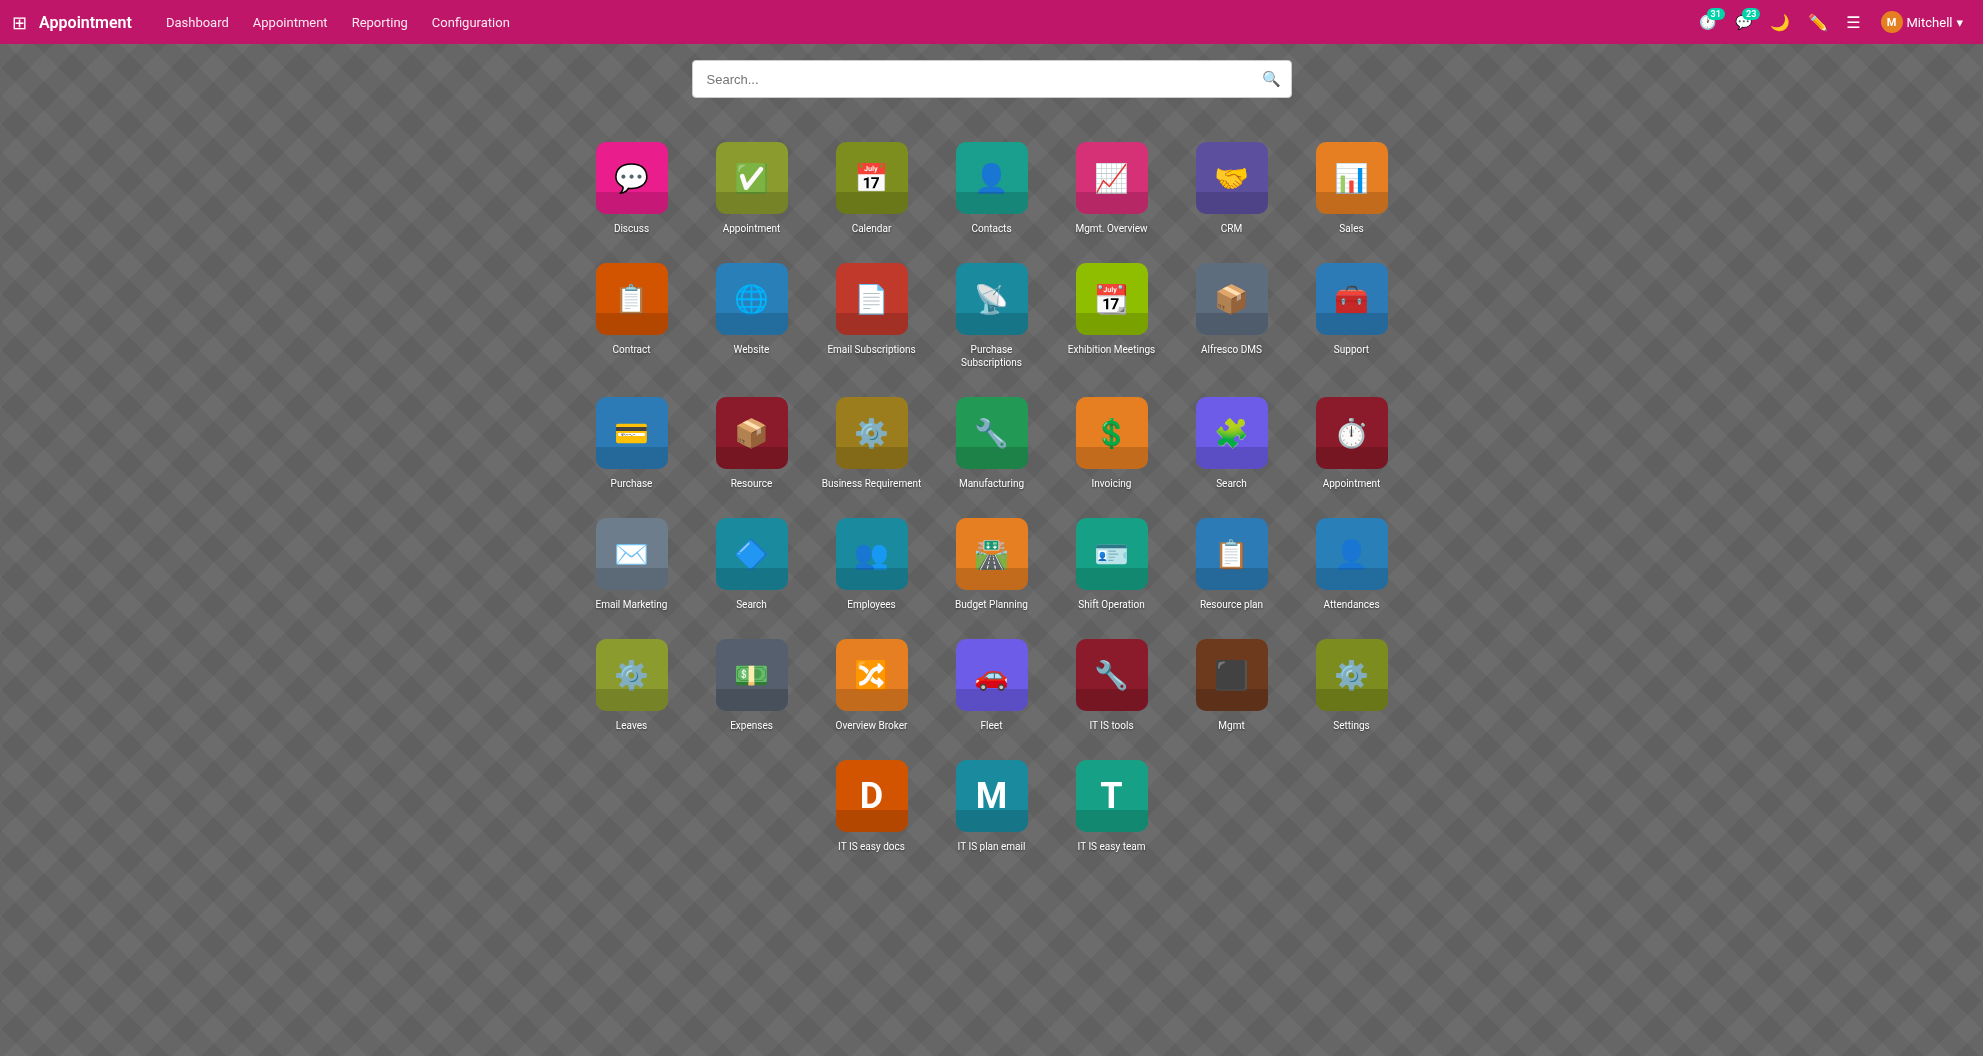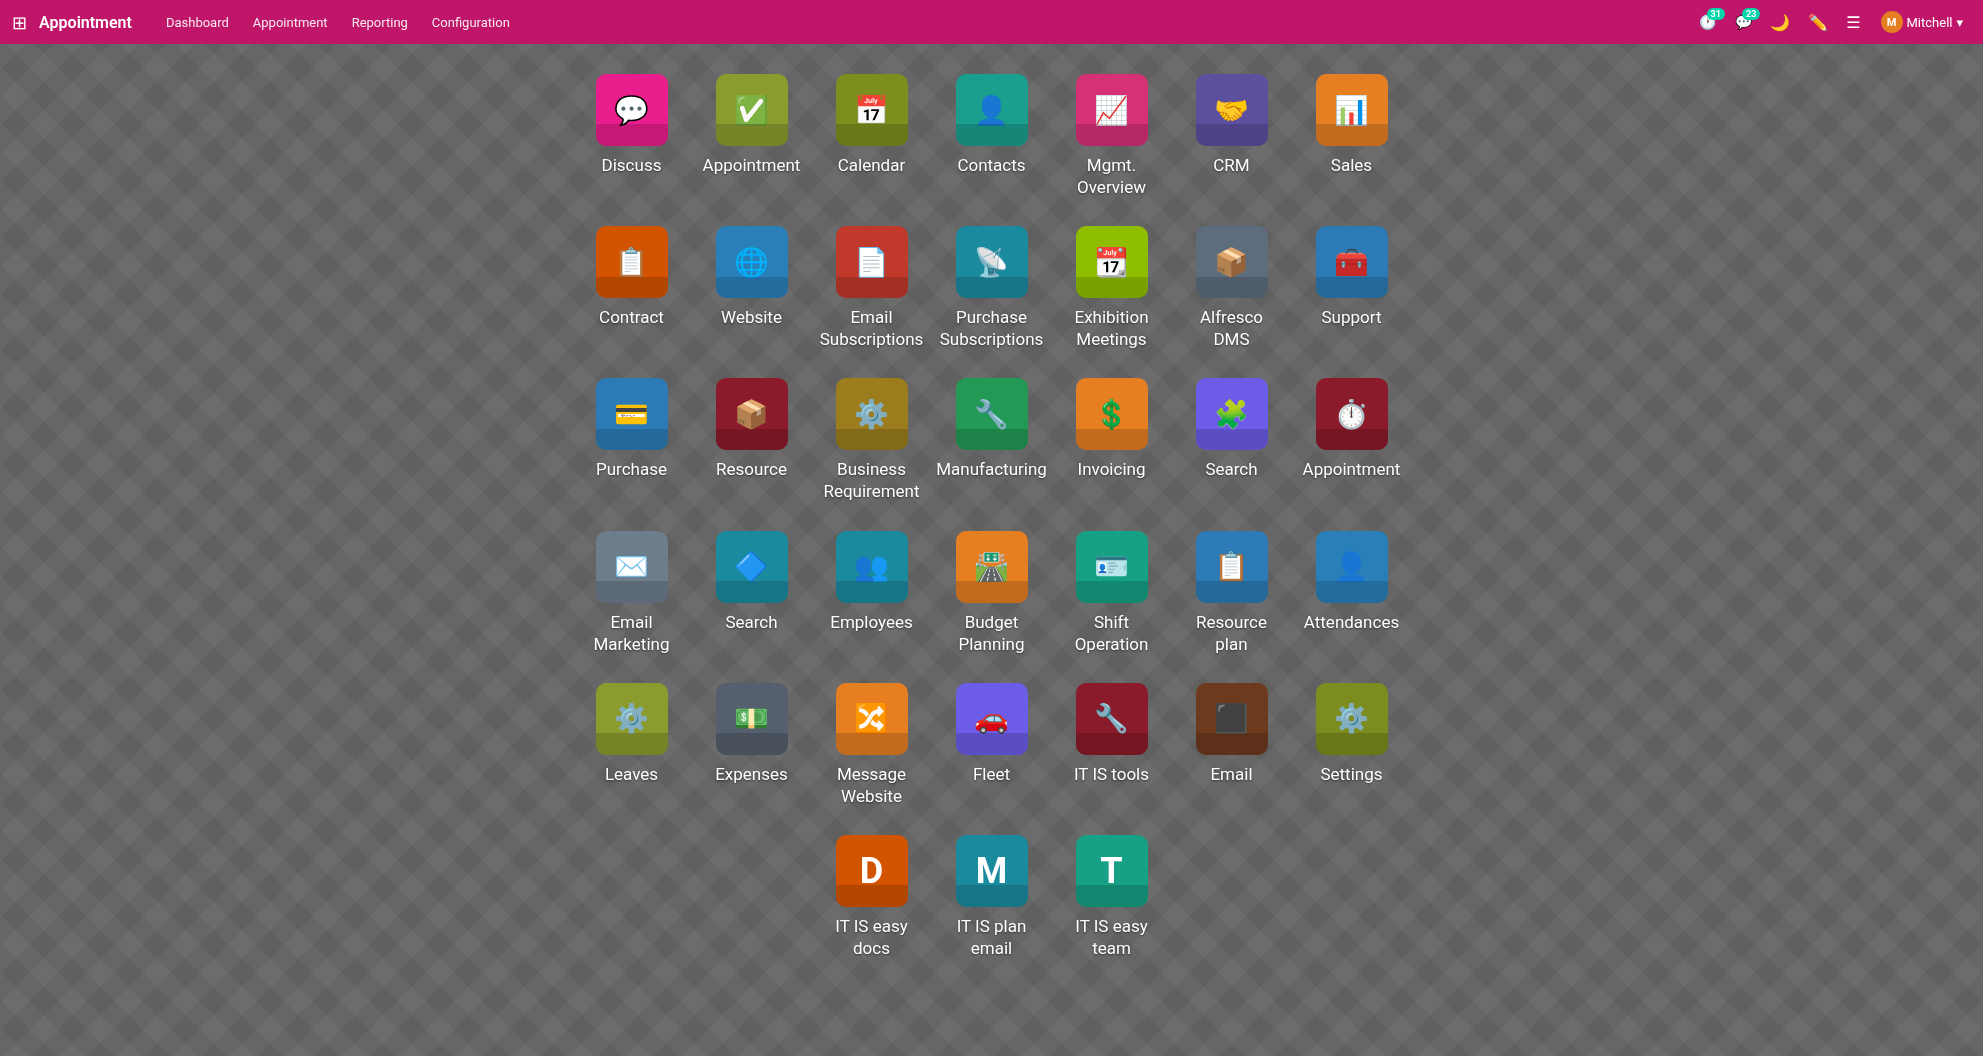--- a/index.html
+++ b/index.html
@@ -223,21 +223,21 @@
       position: absolute;
       bottom: 0;
       left: 0;
       right: 0;
       height: 30%;
       background: rgba(0,0,0,0.15);
     }
 
     .app-label {
       color: white;
-      font-size: 17px;
+      font-size: 10px;
       text-align: center;
       line-height: 1.3;
       text-shadow: 0 1px 2px rgba(0,0,0,0.5);
     }
 
     
     .icon-pink { background-color: #e91e8c; }
     .icon-olive { background-color: #8b9b2e; }
     .icon-olive2 { background-color: #7d8e1e; }
     .icon-teal { background-color: #1a9e8e; }
@@ -290,20 +290,26 @@
     <div class="nav-user">
       <div class="nav-user-avatar">M</div>
       <span>Mitchell</span>
       <span>▾</span>
     </div>
   </div>
 </nav>
 
 <div class="main-content">
 
+  <div class="search-container">
+    <div class="search-wrapper">
+      <input type="text" class="search-input" placeholder="Search..." style="">
+      <button class="search-icon-btn">🔍</button>
+    </div>
+  </div>
 
   <div class="apps-grid" id="apps-grid">
   <div class="app-item">
         <div class="app-icon icon-pink" style="font-size: 28px; font-weight: normal;">💬</div>
         <span class="app-label">Discuss</span>
       </div>
       <div class="app-item">
         <div class="app-icon icon-olive" style="font-size: 28px; font-weight: normal;">✅</div>
         <span class="app-label">Appointment</span>
       </div>
@@ -414,33 +420,33 @@
       <div class="app-item">
         <div class="app-icon icon-olive" style="font-size: 28px; font-weight: normal;">⚙️</div>
         <span class="app-label">Leaves</span>
       </div>
       <div class="app-item">
         <div class="app-icon icon-dark-gray" style="font-size: 28px; font-weight: normal;">💵</div>
         <span class="app-label">Expenses</span>
       </div>
       <div class="app-item">
         <div class="app-icon icon-orange" style="font-size: 28px; font-weight: normal;">🔀</div>
-        <span class="app-label">Message Website</span>
+        <span class="app-label">Overview Broker</span>
       </div>
       <div class="app-item">
         <div class="app-icon icon-purple2" style="font-size: 28px; font-weight: normal;">🚗</div>
         <span class="app-label">Fleet</span>
       </div>
       <div class="app-item">
         <div class="app-icon icon-dark-red" style="font-size: 28px; font-weight: normal;">🔧</div>
         <span class="app-label">IT IS tools</span>
       </div>
       <div class="app-item">
         <div class="app-icon icon-dark-brown" style="font-size: 28px; font-weight: normal;">⬛</div>
-        <span class="app-label">Email</span>
+        <span class="app-label">Mgmt</span>
       </div>
       <div class="app-item">
         <div class="app-icon icon-dark-olive" style="font-size: 28px; font-weight: normal;">⚙️</div>
         <span class="app-label">Settings</span>
       </div>
       <div class="app-item">
         <div class="app-icon icon-orange2" style="font-size: 36px; font-weight: bold;">D</div>
         <span class="app-label">IT IS easy docs</span>
       </div>
       <div class="app-item">

